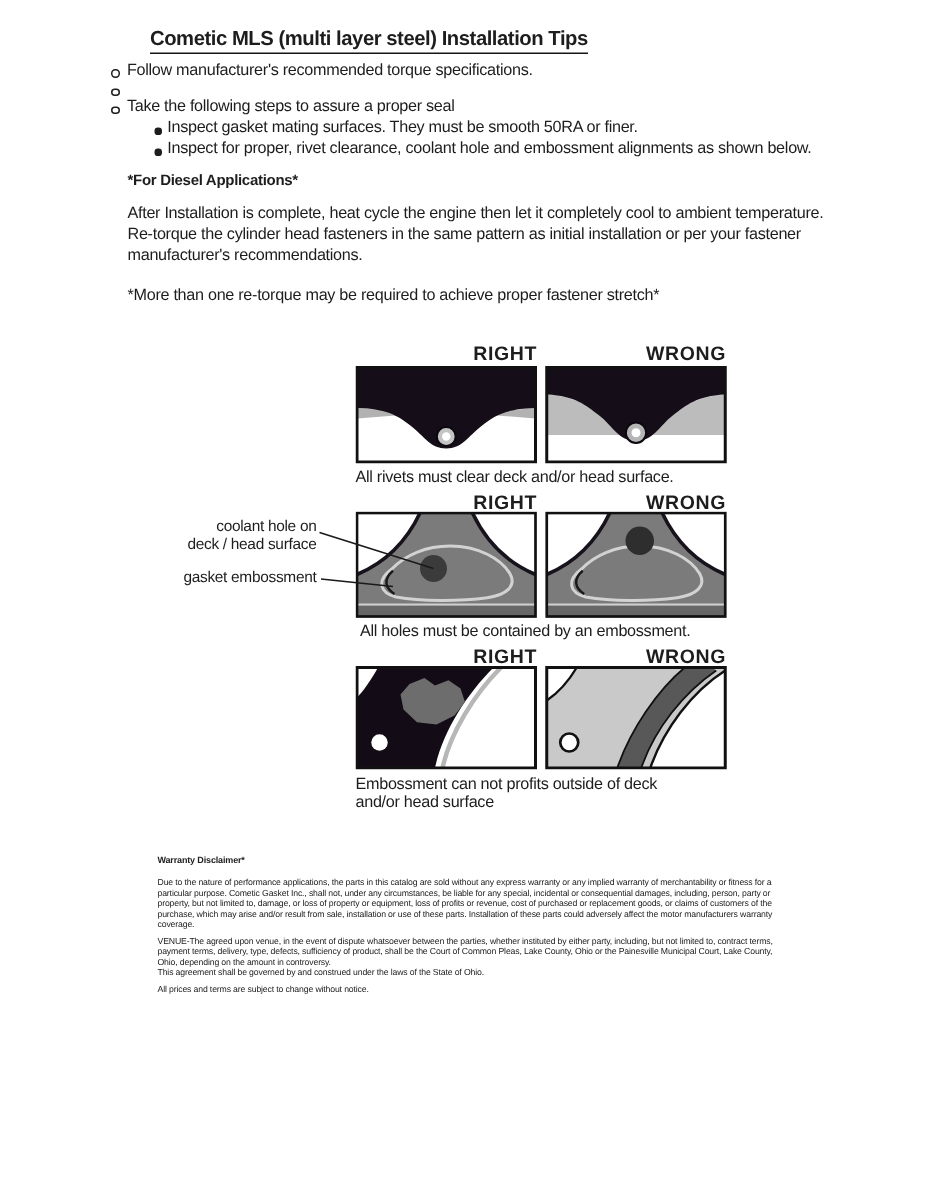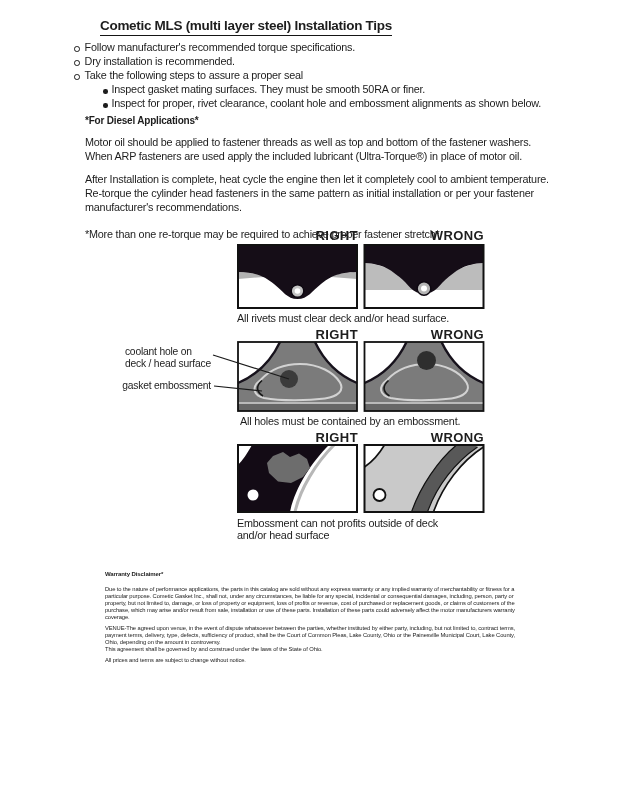--- a/index.html
+++ b/index.html
@@ -22,21 +22,21 @@
   .sub{margin-left:29px;}
 
   .diesel{left:85px;top:114px;width:468px;font-size:10.8px;letter-spacing:-0.2px;line-height:14px;}
   .diesel h2{font-size:10px;margin:0 0 7px 0;letter-spacing:-0.2px;}
   .diesel p{margin:0 0 9px 0;}
   .diesel .note{margin-top:13px;}
 
   .dg-label{font-size:13px;font-weight:600;letter-spacing:0.4px;text-align:right;width:121px;}
   .pnl{position:absolute;display:block;}
   .caption{font-size:10.8px;font-weight:500;letter-spacing:-0.2px;line-height:12px;}
-  .ann{font-size:10.3px;letter-spacing:-0.2px;line-height:11.5px;text-align:left;}
+  .ann{font-size:10.3px;letter-spacing:-0.2px;line-height:11.5px;text-align:right;}
   .leader{position:absolute;pointer-events:none;z-index:5;}
 
   .warranty{left:105px;top:571px;width:412px;font-size:5.8px;line-height:7px;letter-spacing:-0.1px;color:#222;}
   .warranty h3{font-size:6px;margin:0 0 8px 0;}
   .warranty p{margin:0 0 4px 0;}
 
   .footer{left:390px;top:757px;font-size:11.5px;letter-spacing:0.2px;color:#2a2a2a;}
 </style>
 </head>
 <body>
@@ -45,39 +45,37 @@
 
   <div class="abs title">Cometic MLS (multi layer steel) Installation Tips</div>
 
   <div class="abs bullets">
     <div class="b-row">
       <span class="o-mark"></span>
       <span>Follow manufacturer's recommended torque specifications.</span>
     </div>
     <div class="b-row">
       <span class="o-mark"></span>
-      <span>Dry installation is recommended.</span>
     </div>
     <div class="b-row">
       <span class="o-mark"></span>
       <span>Take the following steps to assure a proper seal</span>
     </div>
     <div class="b-row sub">
       <span class="dot-mark"></span>
       <span>Inspect gasket mating surfaces.  They must be smooth 50RA or finer.</span>
     </div>
     <div class="b-row sub">
       <span class="dot-mark"></span>
       <span>Inspect for proper, rivet clearance, coolant hole and embossment alignments as shown below.</span>
     </div>
   </div>
 
   <div class="abs diesel">
     <h2>*For Diesel Applications*</h2>
-    <p>Motor oil should be applied to fastener threads as well as top and bottom of the fastener washers. When ARP fasteners are used apply the included lubricant (Ultra-Torque®) in place of motor oil.</p>
     <p>After Installation is complete, heat cycle the engine then let it completely cool to ambient temperature. Re-torque the cylinder head fasteners in the same pattern as initial installation or per your fastener manufacturer's recommendations.</p>
     <p class="note">*More than one re-torque may be required to achieve proper fastener stretch*</p>
   </div>
 
   <div class="abs dg-label" style="left:237px;top:228px">RIGHT</div>
   <div class="abs dg-label" style="left:363px;top:228px">WRONG</div>
 
   <svg class="pnl" style="left:237px;top:244px" width="121" height="65" viewBox="0 0 121 65">
     <rect x="0" y="0" width="121" height="65" fill="#ffffff"></rect>
     <polygon points="1,28 46,31.5 1,35" fill="#b2b2b2"></polygon>

